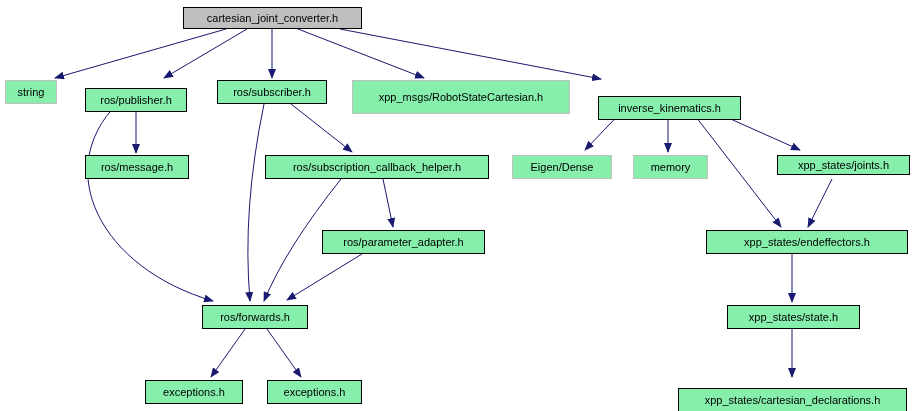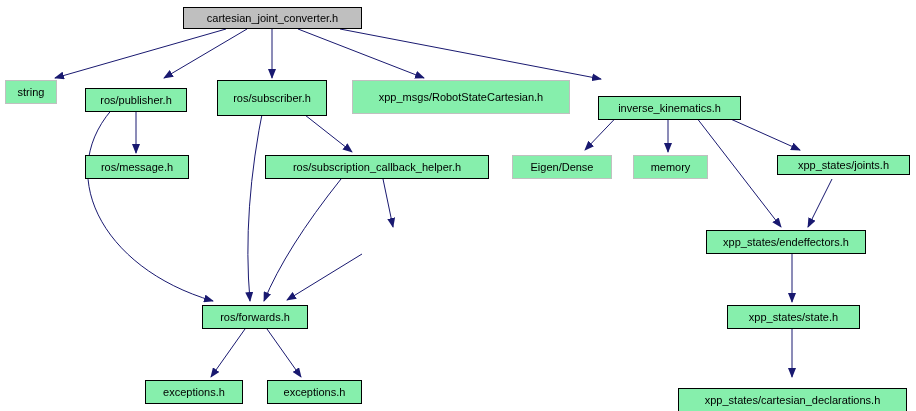--- a/index.html
+++ b/index.html
@@ -90,28 +90,29 @@
         <path d="M686,104 L781,227" class="edge-path" stroke="#191970" marker-end="url(#arrowhead)"></path>
         <path d="M832,179 L808,227" class="edge-path" stroke="#191970" marker-end="url(#arrowhead)"></path>
         <path d="M792,254 L792,302" class="edge-path" stroke="#191970" marker-end="url(#arrowhead)"></path>
         <path d="M792,329 L792,377" class="edge-path" stroke="#191970" marker-end="url(#arrowhead)"></path>
       </g>
   </svg>
   <div class="nodes-layer" id="nodes-layer">
       <div class="node root" style="left: 183px; top: 7px; width: 179px; height: 22px;">cartesian_joint_converter.h</div>
       <div class="node external" style="left: 5px; top: 80px; width: 52px; height: 24px;">string</div>
       <div class="node internal" style="left: 85px; top: 88px; width: 102px; height: 24px;">ros/publisher.h</div>
-      <div class="node internal" style="left: 217px; top: 80px; width: 110px; height: 36px;">ros/subscriber.h</div>
+      <div class="node internal" style="left: 217px; top: 80px; width: 110px; height: 24px;">ros/subscriber.h</div>
       <div class="node external" style="left: 352px; top: 80px; width: 218px; height: 34px;">xpp_msgs/RobotStateCartesian.h</div>
       <div class="node internal" style="left: 598px; top: 96px; width: 143px; height: 24px;">inverse_kinematics.h</div>
       <div class="node internal" style="left: 85px; top: 155px; width: 104px; height: 24px;">ros/message.h</div>
       <div class="node internal" style="left: 265px; top: 155px; width: 224px; height: 24px;">ros/subscription_callback_helper.h</div>
       <div class="node external" style="left: 512px; top: 155px; width: 100px; height: 24px;">Eigen/Dense</div>
       <div class="node external" style="left: 633px; top: 155px; width: 75px; height: 24px;">memory</div>
       <div class="node internal" style="left: 777px; top: 155px; width: 133px; height: 20px;">xpp_states/joints.h</div>
-      <div class="node internal" style="left: 706px; top: 230px; width: 160px; height: 24px;">xpp_states/endeffectors.h</div>
+      <div class="node internal" style="left: 322px; top: 230px; width: 163px; height: 24px;">ros/parameter_adapter.h</div>
+      <div class="node internal" style="left: 706px; top: 230px; width: 202px; height: 24px;">xpp_states/endeffectors.h</div>
       <div class="node internal" style="left: 202px; top: 305px; width: 106px; height: 24px;">ros/forwards.h</div>
       <div class="node internal" style="left: 727px; top: 305px; width: 133px; height: 24px;">xpp_states/state.h</div>
       <div class="node internal" style="left: 145px; top: 380px; width: 98px; height: 24px;">exceptions.h</div>
       <div class="node internal" style="left: 267px; top: 380px; width: 95px; height: 24px;">exceptions.h</div>
       <div class="node internal" style="left: 678px; top: 388px; width: 229px; height: 24px;">xpp_states/cartesian_declarations.h</div>
     </div>
 </div>
 
 </body></html>

